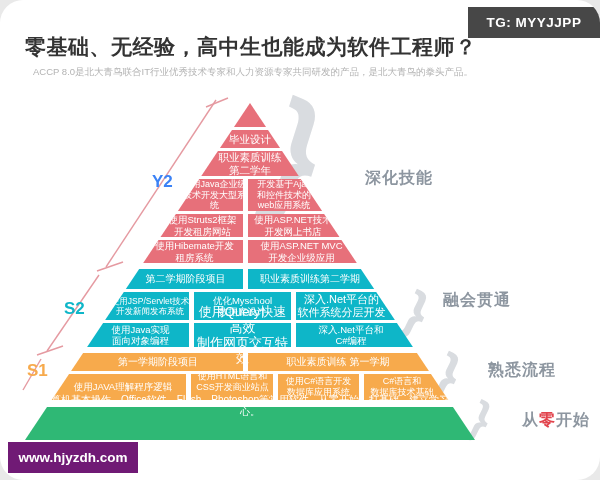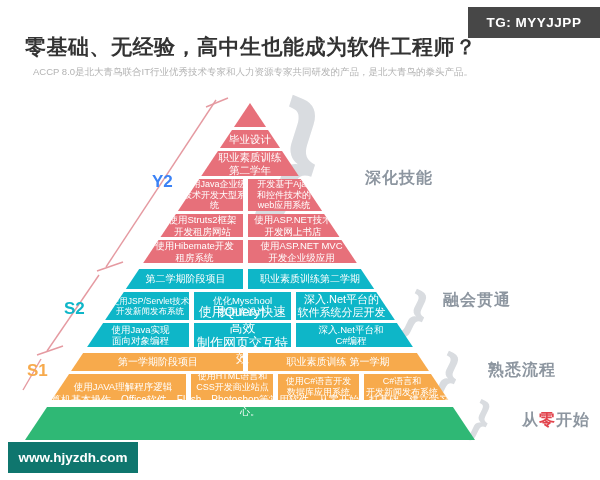--- a/index.html
+++ b/index.html
@@ -1,18 +1,19 @@
 <!DOCTYPE html>
 <html><head>
 <meta charset="utf-8">
 <style>
   html,body{margin:0;padding:0;background:#e9e9e9;}
   .canvas{
     position:relative;width:600px;height:480px;background:#ffffff;overflow:hidden;
     font-family:"Liberation Sans","DejaVu Sans",sans-serif;
+    border-radius:23px;
   }
   
   .tg-badge{
     position:absolute;right:0;top:7px;height:31px;min-width:104px;padding:0 14px;
     background:#474747;color:#fff;font-size:13.5px;font-weight:bold;letter-spacing:.5px;
     display:flex;align-items:center;justify-content:center;z-index:5;
   }
   .title{
     position:absolute;left:25px;top:33px;margin:0;font-size:21px;font-weight:bold;
     color:#333;letter-spacing:.5px;white-space:nowrap;z-index:4;
@@ -49,21 +50,21 @@
   .band.red{background:#e7707a;}
   .band.teal{background:#0eb6c8;}
   .band.orange{background:#f7aa4c;}
   .band.green{background:#2fb875;}
   .vdiv{position:absolute;width:5px;background:#ffffff;}
   .cell{
     position:absolute;display:flex;align-items:center;justify-content:center;
     text-align:center;color:#ffffff;white-space:pre-line;line-height:1.18;
   }
   .watermark{
-    position:absolute;left:8px;top:442px;width:130px;height:31px;background:#0f766e;
+    position:absolute;left:8px;top:442px;width:130px;height:31px;background:#701a75;
     color:#fff;font-size:13.5px;font-weight:bold;display:flex;align-items:center;
     justify-content:center;z-index:5;
   }
 </style>
 </head>
 <body>
 
 <div class="canvas">
 
   <div class="tg-badge">TG: MYYJJPP</div>
@@ -154,19 +155,19 @@
     <div class="cell" style="left:270px;top:220px;width:112px;height:24px;font-size:9.5px">深入.Net平台和
 C#编程</div>
     <div class="cell" style="left:48px;top:250px;width:170px;height:18px;font-size:10px">第一学期阶段项目</div>
     <div class="cell" style="left:226px;top:250px;width:174px;height:18px;font-size:10px">职业素质训练 第一学期</div>
     <div class="cell" style="left:33px;top:271px;width:130px;height:26px;font-size:9.5px">使用JAVA理解程序逻辑</div>
     <div class="cell" style="left:166px;top:271px;width:83px;height:16px;font-size:9px">使用HTML语言和
 CSS开发商业站点</div>
     <div class="cell" style="left:252px;top:271px;width:83px;height:26px;font-size:9px">使用C#语言开发
 数据库应用系统</div>
     <div class="cell" style="left:338px;top:271px;width:78px;height:26px;font-size:9px">C#语言和
-开发新闻发布系统</div>
+数据库技术基础</div>
     <div class="cell" style="left:15px;top:292px;width:420px;height:21px;font-size:10px">计算机基本操作，Office软件，Flash，Photoshop等常用软件。从零开始，打基础，建立学习信心。</div>
   </div>
 
   <div class="watermark">www.hjyzdh.com</div>
 
 </div>
 
 </body></html>

